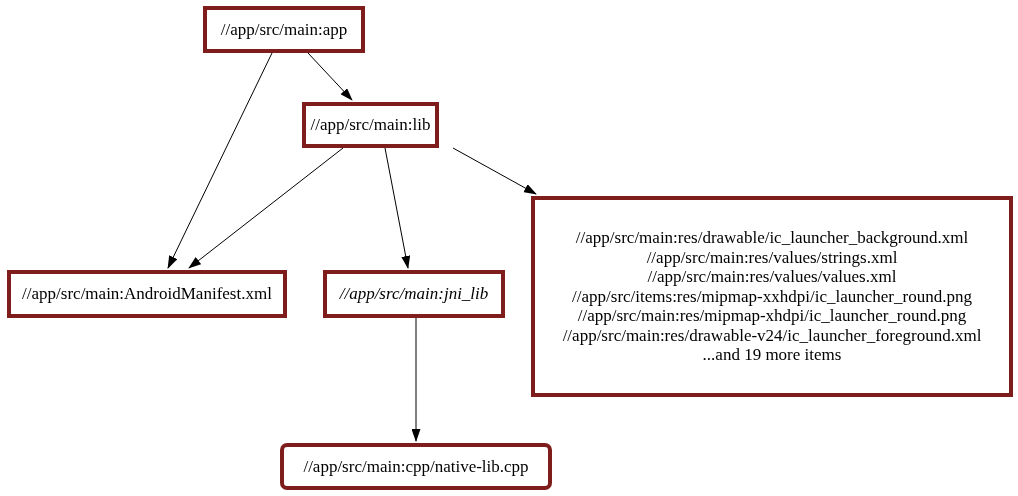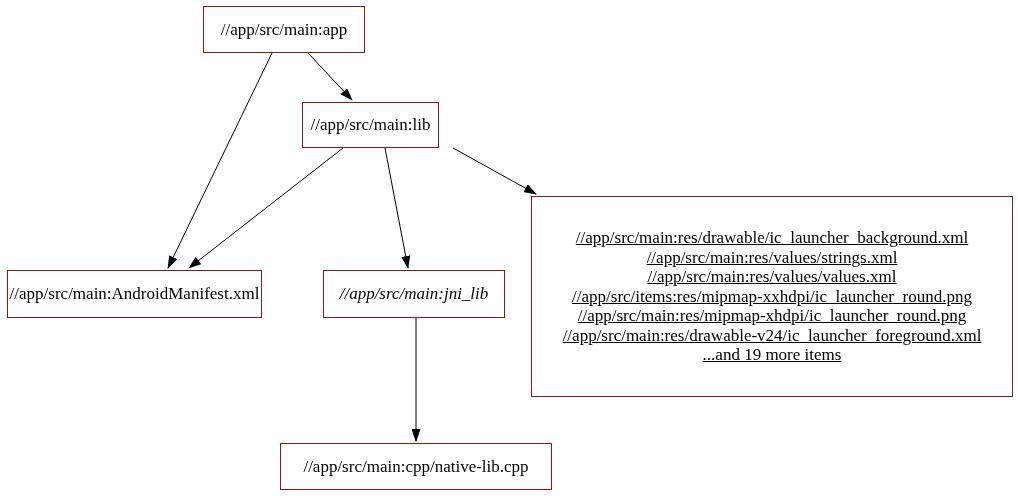--- a/index.html
+++ b/index.html
@@ -19,41 +19,40 @@
   #edge-layer {
     position: absolute;
     left: 0;
     top: 0;
     width: 1018px;
     height: 496px;
   }
   .node {
     position: absolute;
     box-sizing: border-box;
-    border: 1px solid #7f1d1d;
+    border: 4px solid #7f1d1d;
     background: #ffffff;
     display: flex;
     align-items: center;
     justify-content: center;
     text-align: center;
     font-size: 17px;
     line-height: 20px;
     white-space: nowrap;
   }
   .node-app     { left: 203px; top: 6px;   width: 162px; height: 47px; }
   .node-lib     { left: 302px; top: 102px; width: 137px; height: 46px; }
-  .node-manifest{ left: 7px;   top: 270px; width: 255px; height: 48px; }
+  .node-manifest{ left: 7px;   top: 270px; width: 280px; height: 48px; }
   .node-jni     { left: 323px; top: 270px; width: 182px; height: 48px; font-style: italic; }
-  .node-native  { left: 280px; top: 443px; width: 272px; height: 47px; }
+  .node-native  { left: 280px; top: 443px; width: 272px; height: 47px; border-radius: 7px; }
   .node-res {
     left: 531px; top: 196px; width: 482px; height: 201px;
     flex-direction: column;
     justify-content: center;
     line-height: 19.5px;
-    text-decoration: underline;
   }
   .res-line {
     display: block;
   }
   svg line {
     stroke: #000000;
     stroke-width: 1;
   }
   svg .arrowhead {
     fill: #000000;

